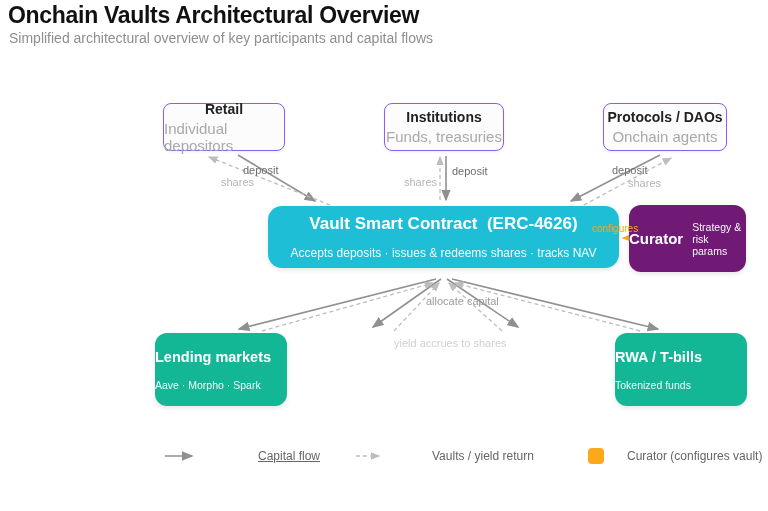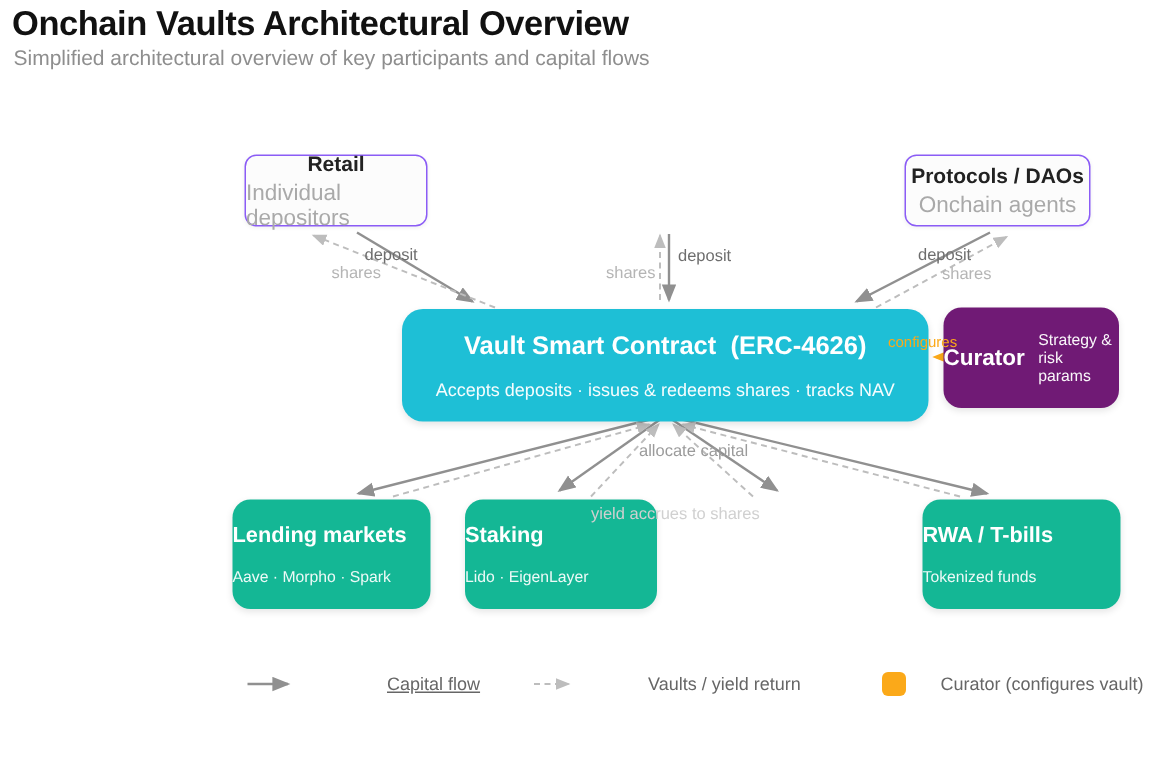--- a/index.html
+++ b/index.html
@@ -19,21 +19,21 @@
     display:flex;flex-direction:column;justify-content:center;align-items:center;gap:3px;
     box-sizing:border-box;z-index:2;
   }
   .pbox .t{font-size:14px;font-weight:700;color:#222;}
   .pbox .s{font-size:15px;color:#a9a9a9;}
   .pbox-retail{left:163px;width:122px;}
   .pbox-inst{left:384px;width:120px;}
   .pbox-dao{left:603px;width:124px;}
   
   .vault{
-    left:268px;top:206px;width:351px;height:75px;border-radius:14px;background:#1EBFD6;
+    left:268px;top:206px;width:351px;height:62px;border-radius:14px;background:#1EBFD6;
     display:flex;flex-direction:column;justify-content:center;align-items:center;gap:12px;
     box-shadow:0 2px 5px rgba(0,0,0,0.10);z-index:2;
   }
   .vault .t{font-size:17px;font-weight:700;color:#ffffff;white-space:pre;}
   .vault .s{font-size:12px;color:rgba(255,255,255,0.96);}
   
   .curator{
     left:629px;top:205px;width:117px;height:67px;border-radius:12px;background:#701a75;
     display:flex;flex-direction:row;justify-content:center;align-items:center;gap:9px;
     box-shadow:0 2px 5px rgba(0,0,0,0.10);z-index:2;
@@ -114,42 +114,42 @@
       <line x1="640" y1="331" x2="455" y2="283" marker-end="url(#al)"></line>
       <line x1="356" y1="456" x2="379" y2="456" marker-end="url(#al)"></line>
     </g>
     <line x1="637" y1="238" x2="623" y2="238" stroke="#FBA919" stroke-width="1.5" stroke-dasharray="3 2" marker-end="url(#ao)"></line>
   </svg>
 
   <div class="abs pbox pbox-retail">
     <div class="t">Retail</div>
     <div class="s">Individual depositors</div>
   </div>
+  <div class="abs pbox pbox-inst">
+    <div class="t">Institutions</div>
+    <div class="s">Funds, treasuries</div>
+  </div>
   <div class="abs pbox pbox-dao">
     <div class="t">Protocols / DAOs</div>
     <div class="s">Onchain agents</div>
   </div>
 
   <div class="abs vault">
     <div class="t">Vault Smart Contract  (ERC-4626)</div>
     <div class="s">Accepts deposits · issues &amp; redeems shares · tracks NAV</div>
   </div>
 
   <div class="abs curator">
     <div class="t">Curator</div>
     <div class="s">Strategy &amp; risk params</div>
   </div>
 
   <div class="abs sbox sbox-lending">
     <div class="t">Lending markets</div>
     <div class="s">Aave · Morpho · Spark</div>
-  </div>
-  <div class="abs sbox sbox-staking">
-    <div class="t">Staking</div>
-    <div class="s">Lido · EigenLayer</div>
   </div>
   <div class="abs sbox sbox-rwa">
     <div class="t">RWA / T-bills</div>
     <div class="s">Tokenized funds</div>
   </div>
 
   <div class="abs flabel lab-dark lab-retail-deposit">deposit</div>
   <div class="abs flabel lab-light lab-retail-shares">shares</div>
   <div class="abs flabel lab-light lab-inst-shares">shares</div>
   <div class="abs flabel lab-dark lab-inst-deposit">deposit</div>

